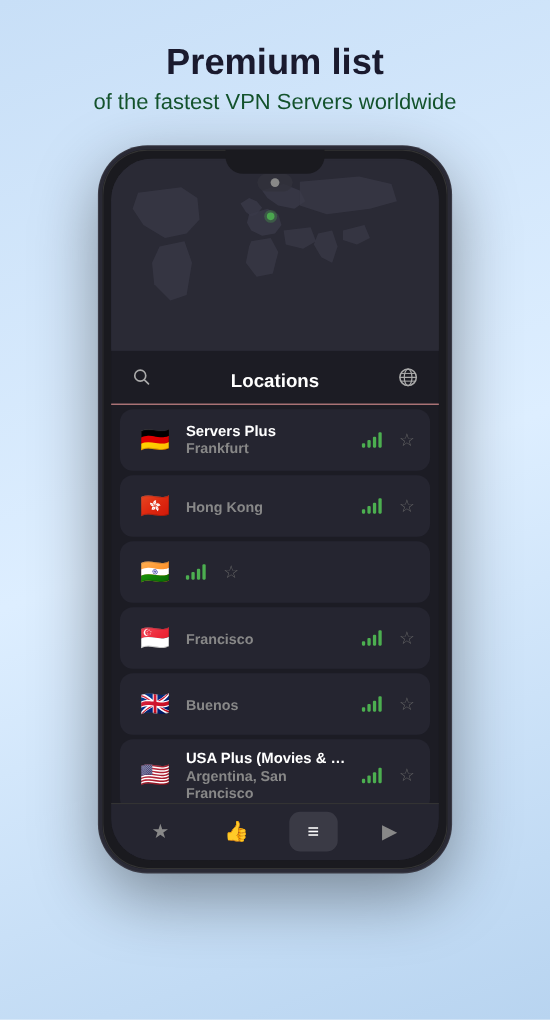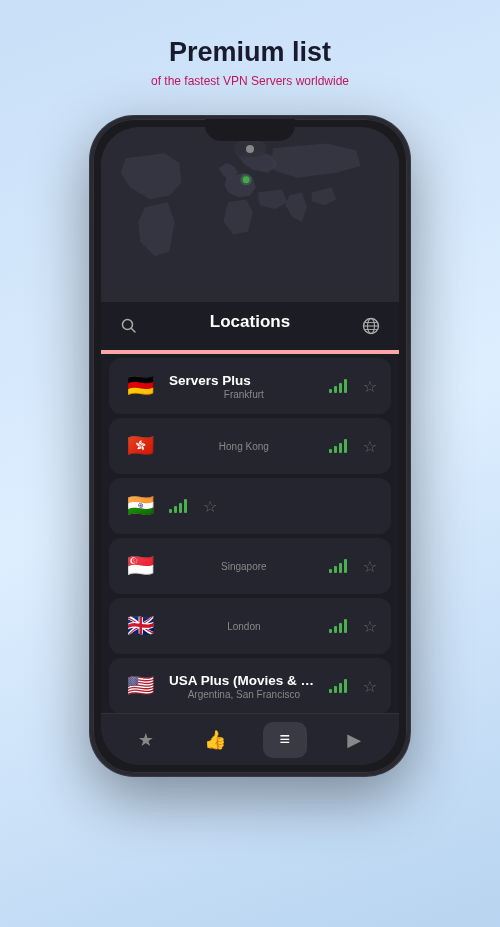--- a/index.html
+++ b/index.html
@@ -14,30 +14,30 @@
       align-items: center;
       overflow: hidden;
     }
 
     .page-header {
       text-align: center;
       padding: 36px 30px 20px;
     }
 
     .page-title {
-      font-size: 27px;
+      font-size: 33px;
       font-weight: 800;
       color: #1a1a2e;
       line-height: 1.2;
     }
 
     .page-subtitle {
-      font-size: 12px;
+      font-size: 20px;
       font-weight: 400;
-      color: #be185d;
+      color: #14532d;
       margin-top: 6px;
     }
 
     .phone-wrapper {
       position: relative;
       width: 320px;
       height: 660px;
       margin-top: 8px;
     }
 
@@ -100,23 +100,23 @@
       height: 8px;
       background: #888;
       border-radius: 50%;
     }
 
     
     .search-bar {
       background: #1c1c24;
       padding: 10px 14px;
       display: flex;
-      align-items: flex-start;
+      align-items: flex-end;
       justify-content: space-between;
-      border-bottom: 4px solid #fca5a5;
+      border-bottom: 1px solid #fca5a5;
     }
 
     .search-icon-wrap {
       width: 28px;
       height: 28px;
       display: flex;
       align-items: center;
       justify-content: center;
       color: #aaa;
       font-size: 16px;
@@ -177,25 +177,24 @@
     .location-name {
       font-size: 13.5px;
       font-weight: 600;
       color: #ffffff;
       white-space: nowrap;
       overflow: hidden;
       text-overflow: ellipsis;
     }
 
     .location-city {
-      font-size: 10px;
-      font-weight: 400;
+      font-size: 13px;
+      font-weight: 700;
       color: #888;
       margin-top: 1px;
-      text-align: center;
     }
 
     .signal-bars {
       display: flex;
       align-items: flex-end;
       gap: 2px;
       height: 14px;
       margin-right: 6px;
     }
 
@@ -393,34 +392,34 @@
               <div class="signal-bar" style="height:4px;background:#4caf50"></div>
               <div class="signal-bar" style="height:7px;background:#4caf50"></div>
               <div class="signal-bar" style="height:10px;background:#4caf50"></div>
               <div class="signal-bar" style="height:14px;background:#4caf50"></div>
             </div>
     <div class="star-icon">☆</div>
   </div>
           <div class="location-item">
     <div class="flag-wrap">🇸🇬</div>
     <div class="location-text">
-      <div class="location-city">Singapore</div>
+      <div class="location-city">Francisco</div>
     </div>
     <div class="signal-bars">
               <div class="signal-bar" style="height:4px;background:#4caf50"></div>
               <div class="signal-bar" style="height:7px;background:#4caf50"></div>
               <div class="signal-bar" style="height:10px;background:#4caf50"></div>
               <div class="signal-bar" style="height:14px;background:#4caf50"></div>
             </div>
     <div class="star-icon">☆</div>
   </div>
           <div class="location-item">
     <div class="flag-wrap">🇬🇧</div>
     <div class="location-text">
-      <div class="location-city">London</div>
+      <div class="location-city">Buenos</div>
     </div>
     <div class="signal-bars">
               <div class="signal-bar" style="height:4px;background:#4caf50"></div>
               <div class="signal-bar" style="height:7px;background:#4caf50"></div>
               <div class="signal-bar" style="height:10px;background:#4caf50"></div>
               <div class="signal-bar" style="height:14px;background:#4caf50"></div>
             </div>
     <div class="star-icon">☆</div>
   </div>
           <div class="location-item">

